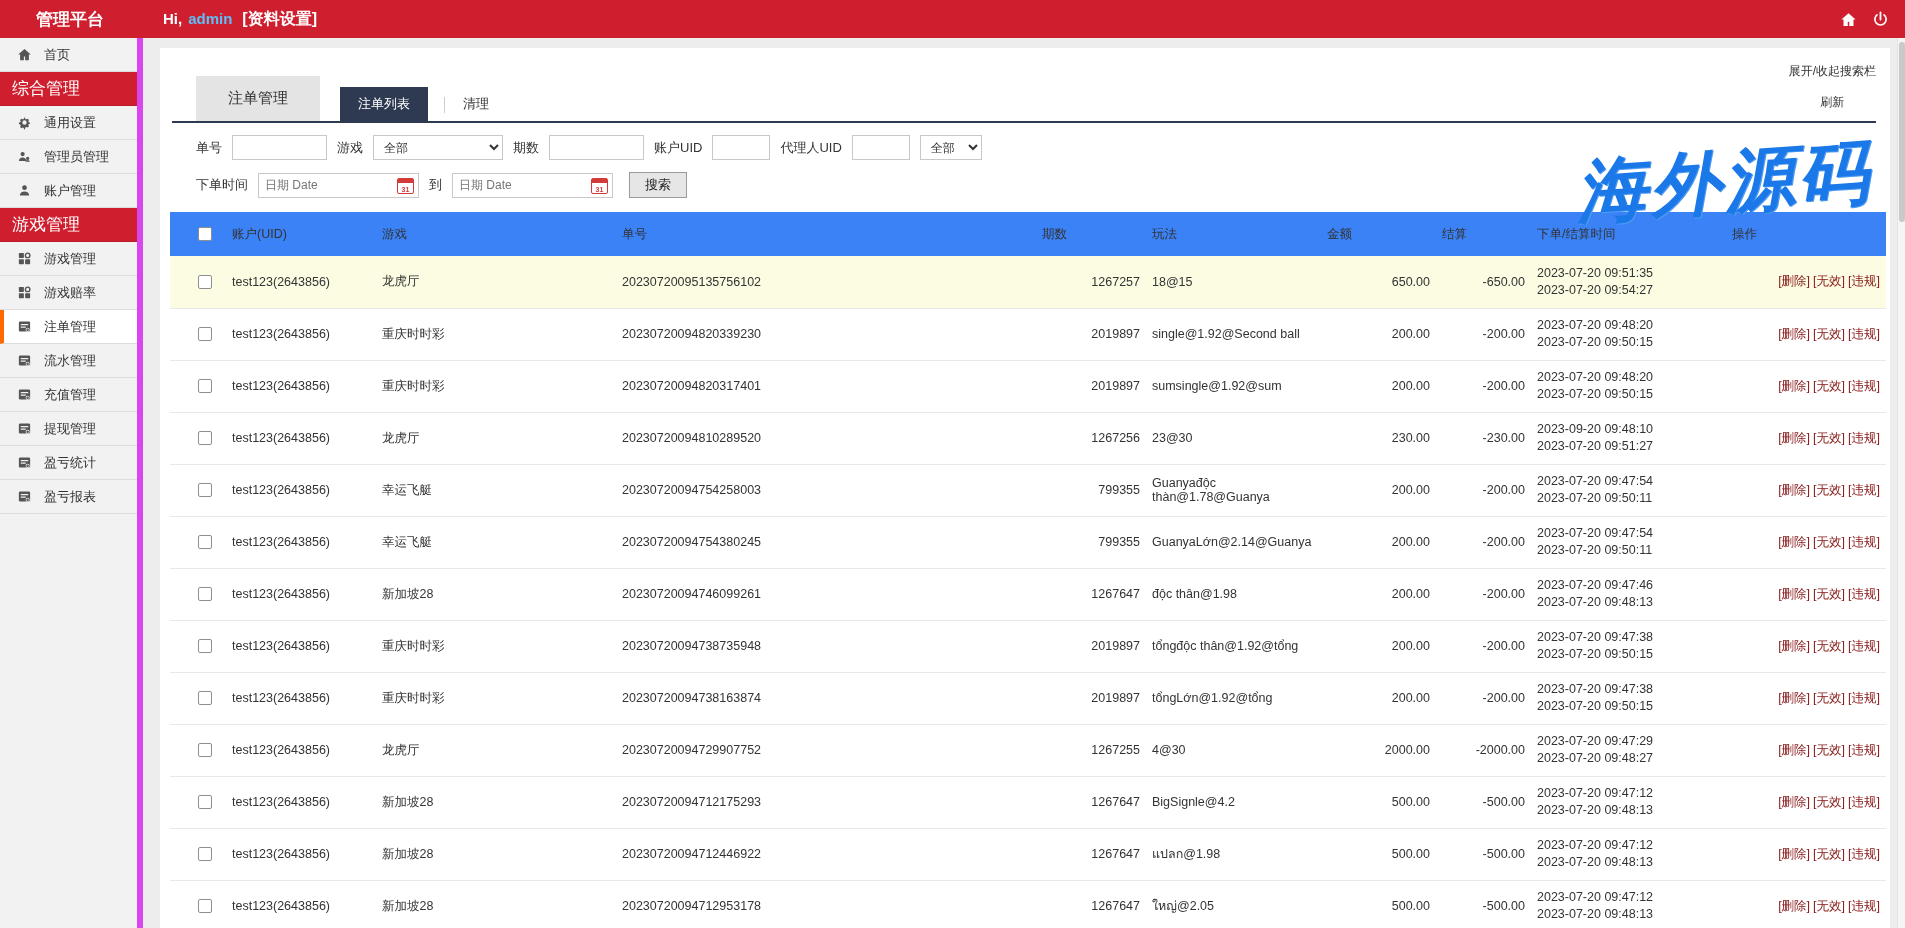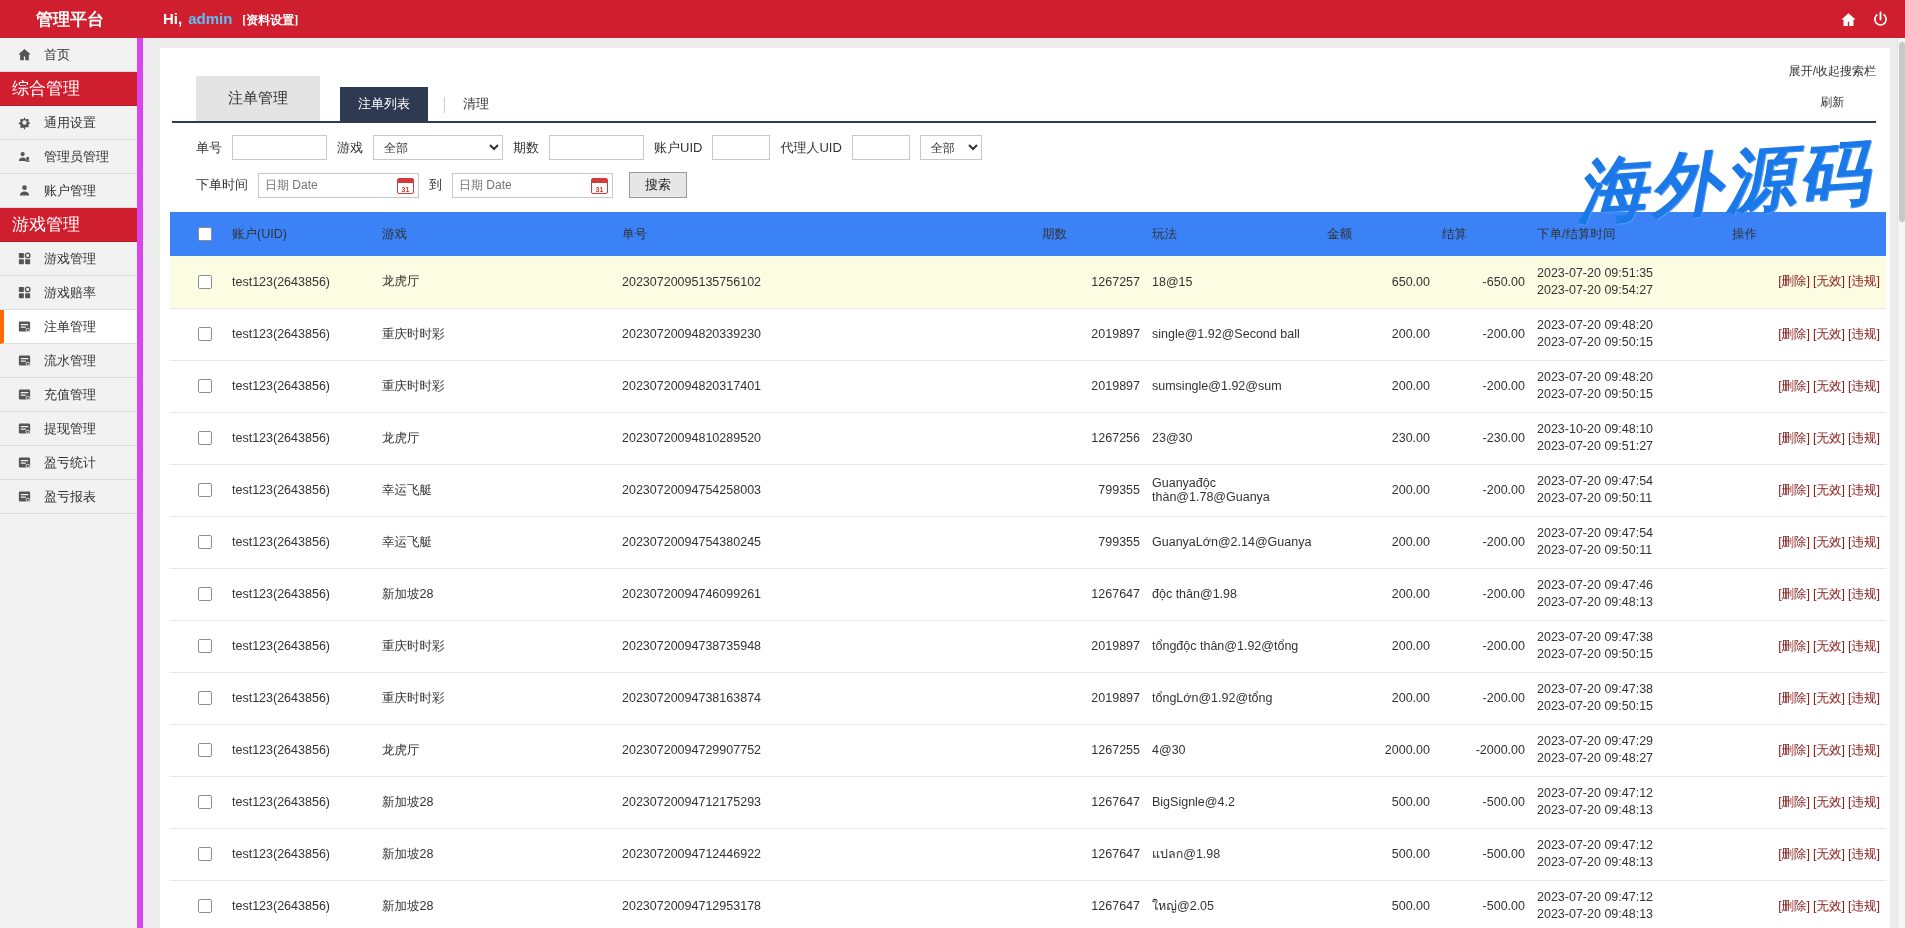--- a/index.html
+++ b/index.html
@@ -5,21 +5,21 @@
   * { margin:0; padding:0; box-sizing:border-box; }
   html,body { width:1905px; height:928px; overflow:hidden; }
   body { font-family:"Liberation Sans","DejaVu Sans",sans-serif; background:#ededed; position:relative; }
 
   
   .app-header { position:absolute; top:0; left:0; width:100%; height:38px; background:#cf1e2e; display:flex; align-items:center; z-index:30; }
   .brand { width:143px; padding-left:36px; color:#fff; font-weight:bold; font-size:17px; flex:none; }
   .greeting { margin-left:20px; display:flex; align-items:baseline; gap:6px; }
   .greet-prefix { color:#fff; font-weight:bold; font-size:15px; }
   .greet-user { color:#5bc0f8; font-weight:bold; font-size:15px; }
-  .greet-settings { color:#fff; font-size:12px; font-weight:bold; margin-left:4px; cursor:pointer;font-family:Liberation Serif, serif; }
+  .greet-settings { color:#fff; font-size:16px; font-weight:bold; margin-left:4px; cursor:pointer; }
   .header-actions { margin-left:auto; display:flex; gap:14px; padding-right:16px; }
   .hicon { width:18px; height:18px; cursor:pointer; display:inline-flex; align-items:center; justify-content:center; }
 
   
   .sidebar { position:absolute; top:38px; left:0; bottom:0; width:143px; background:#f2f2f2; border-right:6px solid #d946ef; }
   .side-item { height:34px; display:flex; align-items:center; gap:12px; padding-left:16px; border-bottom:1px solid #dcdcdc; cursor:pointer; background:#f2f2f2; }
   .side-item.active { background:#fff; border-left:4px solid #ff6a00; padding-left:12px; }
   .side-icon { width:16px; height:16px; display:inline-flex; align-items:center; justify-content:center; color:#555; flex:none; }
   .side-icon svg { width:15px; height:15px; fill:#555; }
   .side-label { font-size:13px; color:#333; }
@@ -367,21 +367,21 @@
           <tr>
             <td class="c-cb"><span class="cb"></span></td>
             <td>test123(2643856)</td>
             <td>龙虎厅</td>
             <td>20230720094810289520</td>
             <td class="num">1267256</td>
             <td>23@30</td>
             <td class="num">230.00</td>
             <td class="num">-230.00</td>
             <td class="time-cell">
-              <div>2023-10-20 09:48:10</div>
+              <div>2023-09-20 09:48:10</div>
               <div>2023-07-20 09:51:27</div>
             </td>
             <td class="actions-cell"><span>[删除]</span><span>[无效]</span><span>[违规]</span></td>
           </tr>
           <tr>
             <td class="c-cb"><span class="cb"></span></td>
             <td>test123(2643856)</td>
             <td>幸运飞艇</td>
             <td>20230720094754258003</td>
             <td class="num">799355</td>

